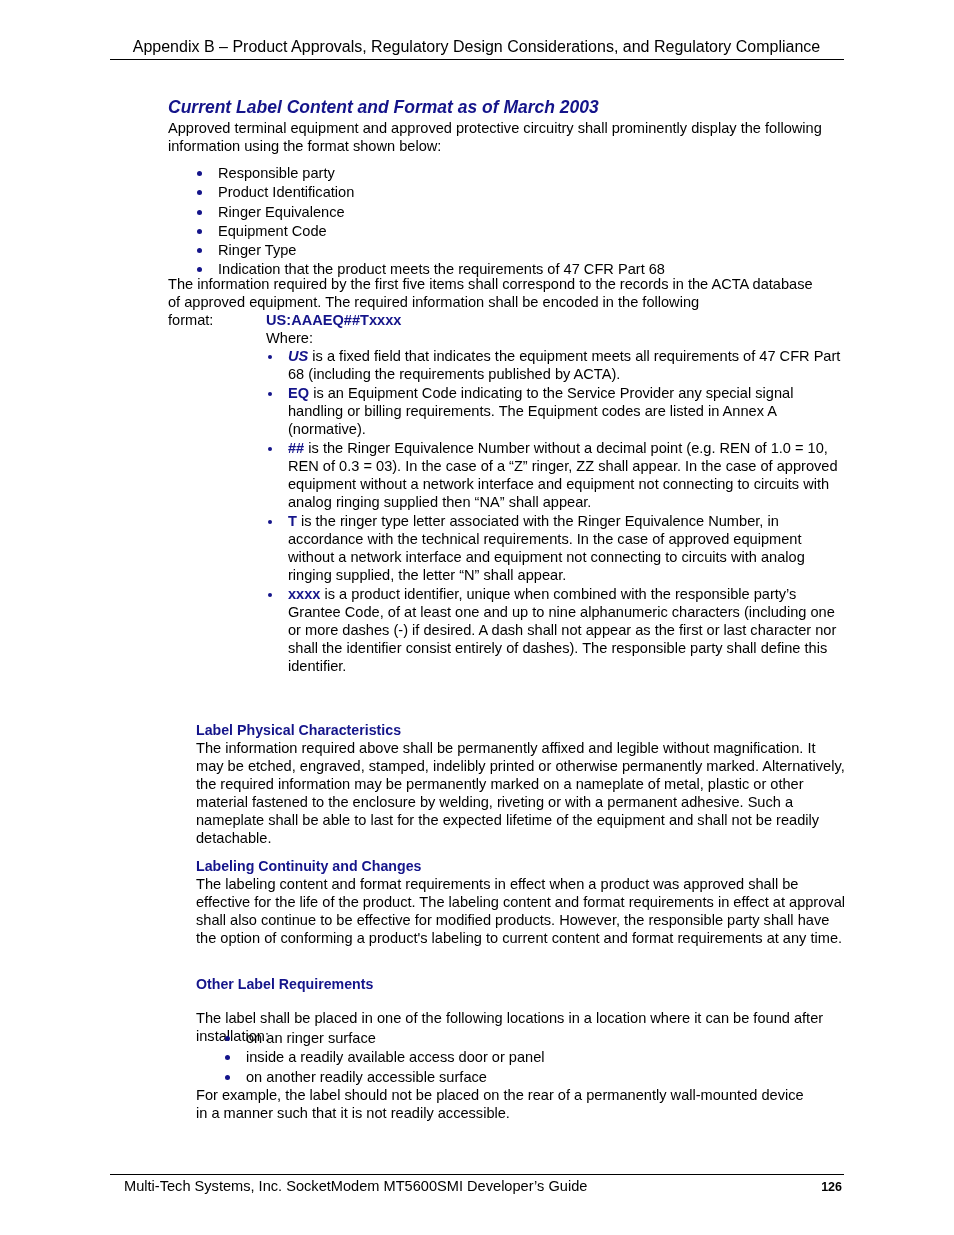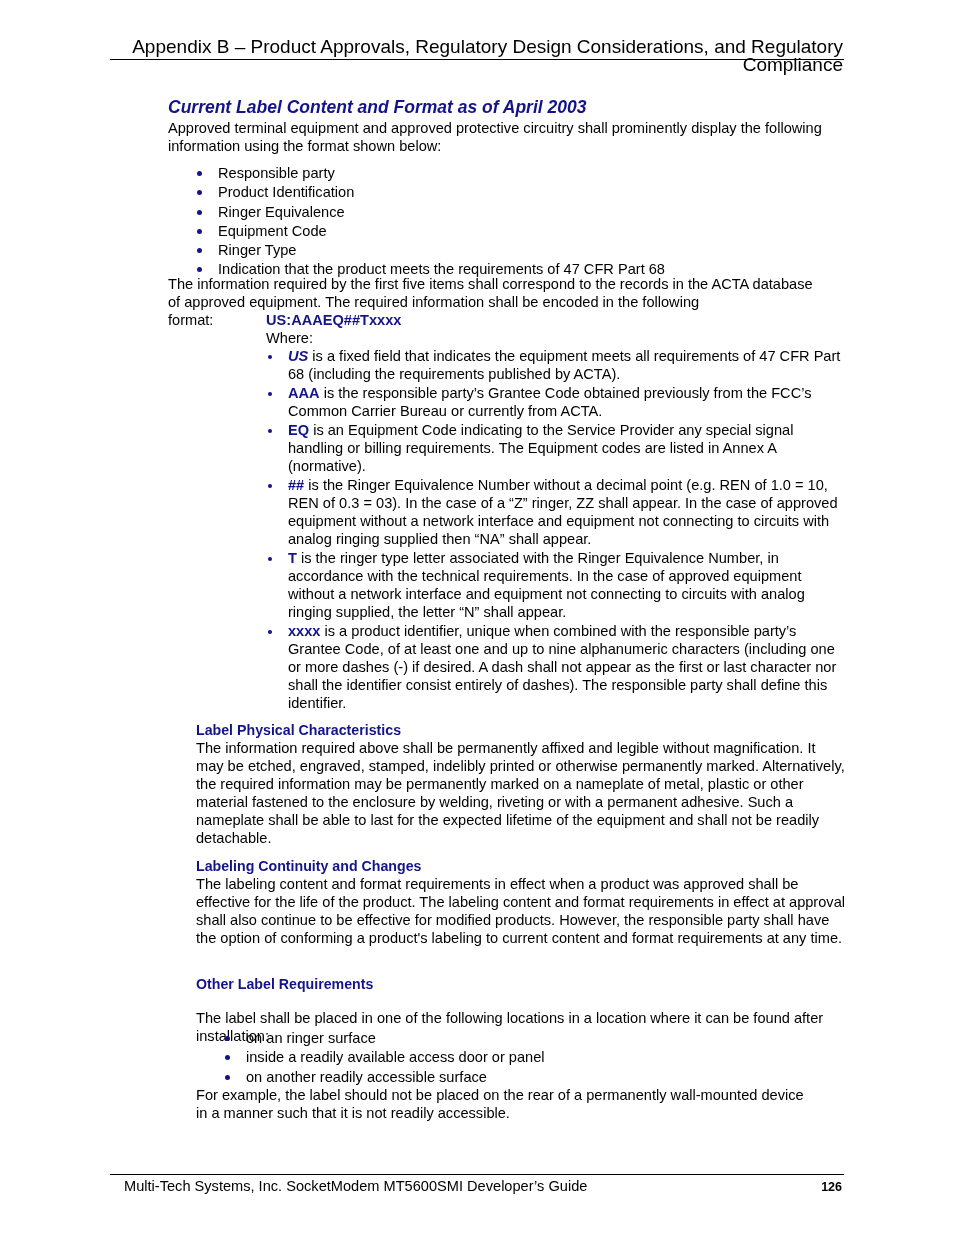--- a/index.html
+++ b/index.html
@@ -2,21 +2,21 @@
 <html><head>
 <meta charset="utf-8">
 <style>
   html, body { margin: 0; padding: 0; background: #ffffff; }
   body {
     width: 954px; height: 1235px; position: relative; overflow: hidden;
     font-family: "Liberation Sans", sans-serif; color: #000; font-size: 14.6px;
   }
   .hdr {
     position: absolute; left: 110px; top: 38px; width: 733px;
-    text-align: right; font-size: 19px; line-height: 18px;
+    text-align: center; font-size: 16px; line-height: 18px;
   }
   .hdr-rule { position: absolute; left: 110px; top: 59px; width: 734px; height: 1px; background: #000; }
   .ftr-rule { position: absolute; left: 110px; top: 1174px; width: 734px; height: 1px; background: #000; }
   .ftr-left { position: absolute; left: 124px; top: 1177px; font-size: 14.6px; line-height: 18px; }
   .ftr-right { position: absolute; right: 112px; top: 1179px; font-size: 12.5px; font-weight: bold; line-height: 16px; }
 
   .main-title {
     position: absolute; left: 168px; top: 96px;
     font-size: 17.5px; font-weight: bold; font-style: italic; color: #14148a; line-height: 22px;
   }
@@ -41,41 +41,40 @@
   .subhead {
     position: absolute; left: 196px; font-size: 14.2px; font-weight: bold; color: #14148a; line-height: 18px;
   }
 </style>
 </head>
 <body>
 
 <div class="hdr">Appendix B – Product Approvals, Regulatory Design Considerations, and Regulatory Compliance</div>
 <div class="hdr-rule"></div>
 
-<div class="main-title">Current Label Content and Format as of April 2003</div>
+<div class="main-title">Current Label Content and Format as of March 2003</div>
 
 <p class="para" style="left:168px; top:119px; width:660px;">Approved terminal equipment and approved protective circuitry shall prominently display the following information using the format shown below:</p>
 
 <ul class="bullets" style="left:218px; top:164px;">
   <li><span class="dot"></span><span>Responsible party</span></li>
   <li><span class="dot"></span><span>Product Identification</span></li>
   <li><span class="dot"></span><span>Ringer Equivalence</span></li>
   <li><span class="dot"></span><span>Equipment Code</span></li>
   <li><span class="dot"></span><span>Ringer Type</span></li>
   <li><span class="dot"></span><span>Indication that the product meets the requirements of 47 CFR Part 68</span></li>
 </ul>
 
 <p class="para" style="left:168px; top:275px; width:650px;">The information required by the first five items shall correspond to the records in the ACTA database of approved equipment. The required information shall be encoded in the following</p>
 <div class="fmt-label">format:</div>
 <div class="fmt-code">US:AAAEQ##Txxxx</div>
 <div class="where">Where:</div>
 
 <ul class="defs">
   <li><span class="dot"></span><span class="term it">US</span><span> is a fixed field that indicates the equipment meets all requirements of 47 CFR Part 68 (including the requirements published by ACTA).</span></li>
-  <li><span class="dot"></span><span class="term">AAA</span><span> is the responsible party’s Grantee Code obtained previously from the FCC’s Common Carrier Bureau or currently from ACTA.</span></li>
   <li><span class="dot"></span><span class="term">EQ</span><span> is an Equipment Code indicating to the Service Provider any special signal handling or billing requirements. The Equipment codes are listed in Annex A (normative).</span></li>
   <li><span class="dot"></span><span class="term">##</span><span> is the Ringer Equivalence Number without a decimal point (e.g. REN of 1.0 = 10, REN of 0.3 = 03). In the case of a “Z” ringer, ZZ shall appear. In the case of approved equipment without a network interface and equipment not connecting to circuits with analog ringing supplied then “NA” shall appear.</span></li>
   <li><span class="dot"></span><span class="term">T</span><span> is the ringer type letter associated with the Ringer Equivalence Number, in accordance with the technical requirements. In the case of approved equipment without a network interface and equipment not connecting to circuits with analog ringing supplied, the letter “N” shall appear.</span></li>
   <li><span class="dot"></span><span class="term">xxxx</span><span> is a product identifier, unique when combined with the responsible party’s Grantee Code, of at least one and up to nine alphanumeric characters (including one or more dashes (-) if desired. A dash shall not appear as the first or last character nor shall the identifier consist entirely of dashes). The responsible party shall define this identifier.</span></li>
 </ul>
 
 <div class="subhead" style="top:721px;">Label Physical Characteristics</div>
 <p class="para" style="left:196px; top:739px; width:650px;">The information required above shall be permanently affixed and legible without magnification. It may be etched, engraved, stamped, indelibly printed or otherwise permanently marked. Alternatively, the required information may be permanently marked on a nameplate of metal, plastic or other material fastened to the enclosure by welding, riveting or with a permanent adhesive. Such a nameplate shall be able to last for the expected lifetime of the equipment and shall not be readily detachable.</p>
 
 <div class="subhead" style="top:857px;">Labeling Continuity and Changes</div>

